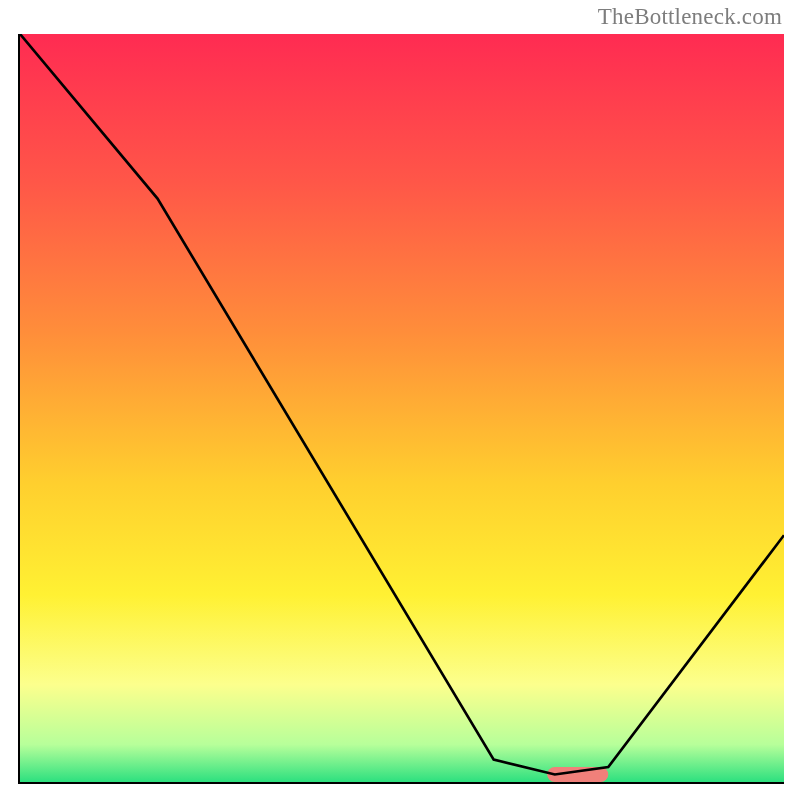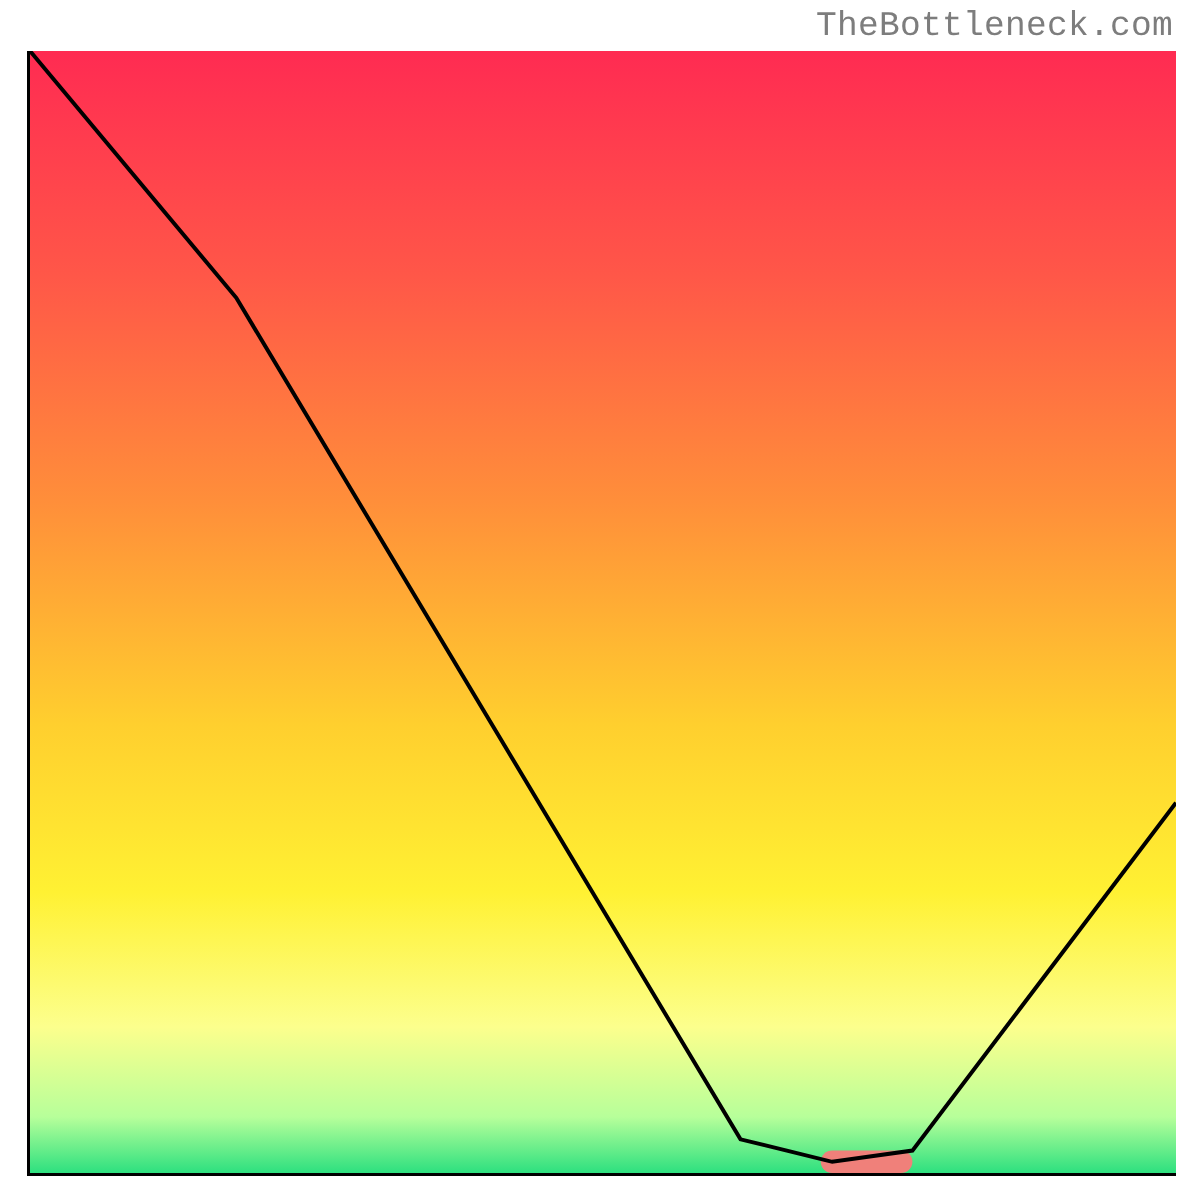--- a/index.html
+++ b/index.html
@@ -10,21 +10,21 @@
     position: relative;
     font-family: Arial, sans-serif;
     background: #fff;
   }
   .watermark {
     position: absolute;
     top: 4px;
     right: 18px;
     font-size: 23px;
     color: #7d7d7d;
-    font-family: Liberation Mono, monospace;
+    font-family: Liberation Serif, serif;
     letter-spacing: 0.2px;
   }
   .plot-area {
     position: absolute;
     left: 18px;
     right: 16px;
     top: 34px;
     bottom: 16px;
     border-left: 2px solid #000;
     border-bottom: 2px solid #000;

